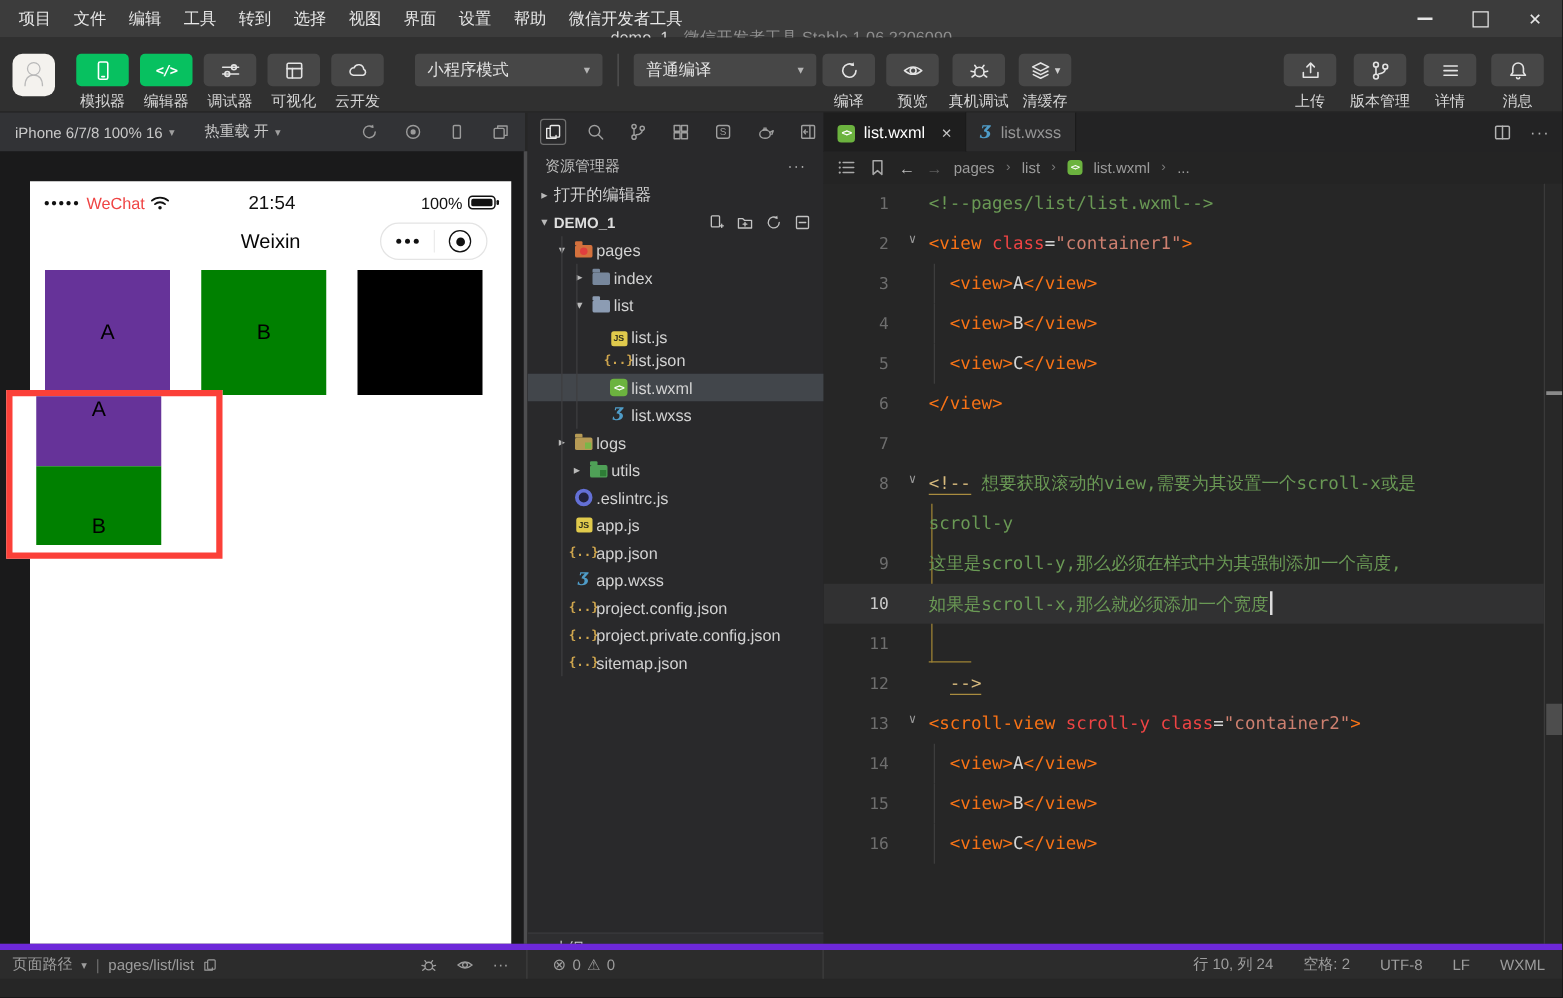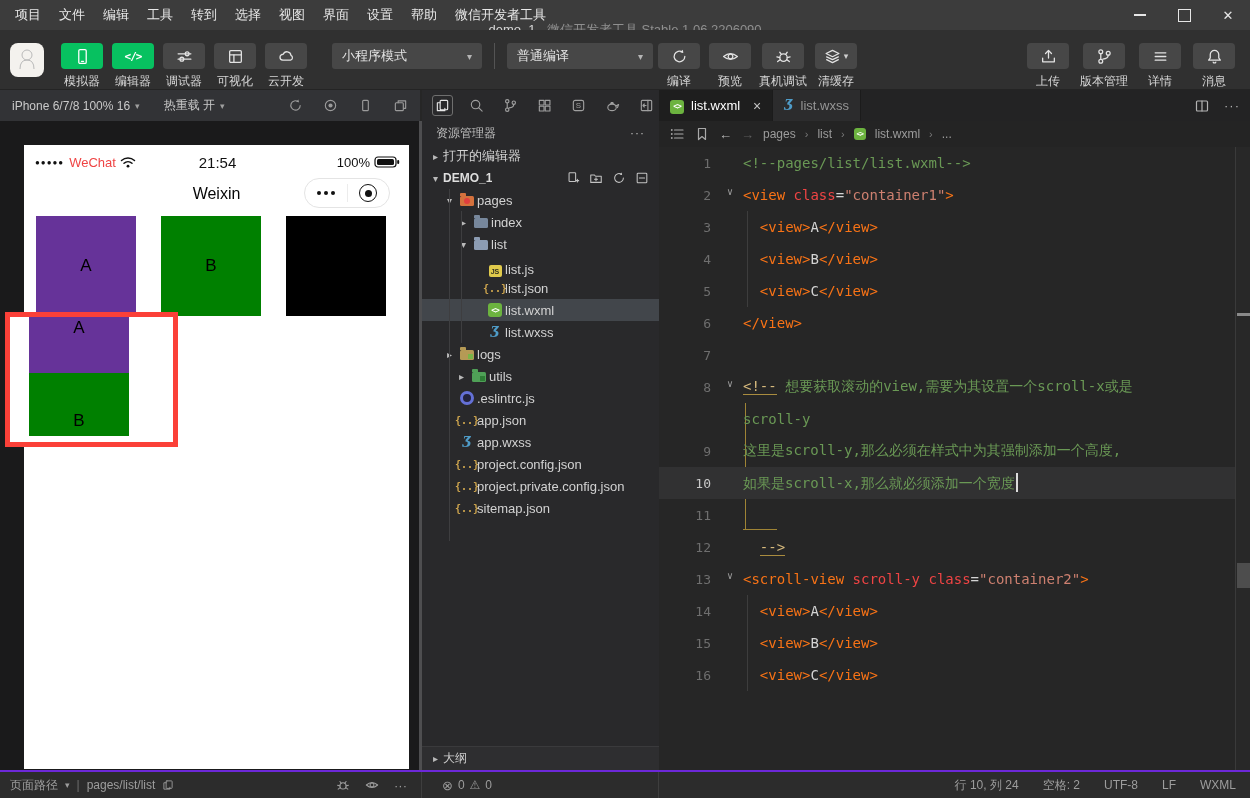--- a/index.html
+++ b/index.html
@@ -132,21 +132,21 @@
   .tok-plain{color:#d4d4d4;}
   .tok-string{color:#ce8070;}
   .cursorbar{display:inline-block;width:2px;height:19px;background:#dcdcdc;margin-left:1px;vertical-align:-4px;}
   .iguide{position:absolute;left:88px;top:0;bottom:0;width:1px;background:#3d3d3d;}
   .cm-v{position:absolute;left:86px;top:256px;height:127px;width:1px;background:#9f8435;}
   .cm-h2{position:absolute;left:84px;top:382px;width:34px;height:1px;background:#9f8435;}
   .sb{position:absolute;right:0;top:57px;width:14px;bottom:0;border-left:1px solid #3a3a3a;background:#282828;}
   .sb-mark{position:absolute;left:1px;right:0;top:166px;height:3px;background:#8a8a8a;}
   .sb-thumb{position:absolute;left:1px;right:0;top:416px;height:25px;background:#4d4d4d;}
   
-  .statusbar{position:absolute;left:0;bottom:0;width:1250px;height:28px;background:#2c2c2c;border-top:2px solid #6d28d9;
+  .statusbar{position:absolute;left:0;bottom:15px;width:1250px;height:28px;background:#2c2c2c;border-top:5px solid #6d28d9;
              display:flex;font-size:12px;color:#9d9d9d;box-sizing:border-box;}
   .sb-left{width:421px;display:flex;align-items:center;padding:0 10px;gap:7px;box-sizing:border-box;}
   .sb-mid{width:238px;display:flex;align-items:center;gap:5px;padding-left:20px;box-sizing:border-box;
           border-left:1px solid #3e3e3e;border-right:1px solid #3e3e3e;}
   .sb-right{flex:1;display:flex;align-items:center;justify-content:flex-end;gap:24px;padding-right:14px;}
   .sb-item{cursor:pointer;white-space:nowrap;}
   .sb-caret{font-size:9px;color:#9d9d9d;}
   .sb-sep{color:#6d6d6d;}
   .sb-icons{margin-left:auto;display:flex;gap:15px;align-items:center;padding-right:4px;}
   .sb-icons span{display:inline-flex;cursor:pointer;}
@@ -600,20 +600,27 @@
           <div class="trow" style="padding-left: 20px;">
             <span class="chv"></span>
             <span class="tic">
               <span class="ic-eslint"></span>
             </span>
             <span class="tlb">.eslintrc.js</span>
           </div>
           <div class="trow" style="padding-left: 20px;">
             <span class="chv"></span>
             <span class="tic">
+              <span class="ic-js">JS</span>
+            </span>
+            <span class="tlb">app.js</span>
+          </div>
+          <div class="trow" style="padding-left: 20px;">
+            <span class="chv"></span>
+            <span class="tic">
               <span class="ic-json">{..}</span>
             </span>
             <span class="tlb">app.json</span>
           </div>
           <div class="trow" style="padding-left: 20px;">
             <span class="chv"></span>
             <span class="tic">
               <span class="ic-wxss">Ʒ</span>
             </span>
             <span class="tlb">app.wxss</span>

